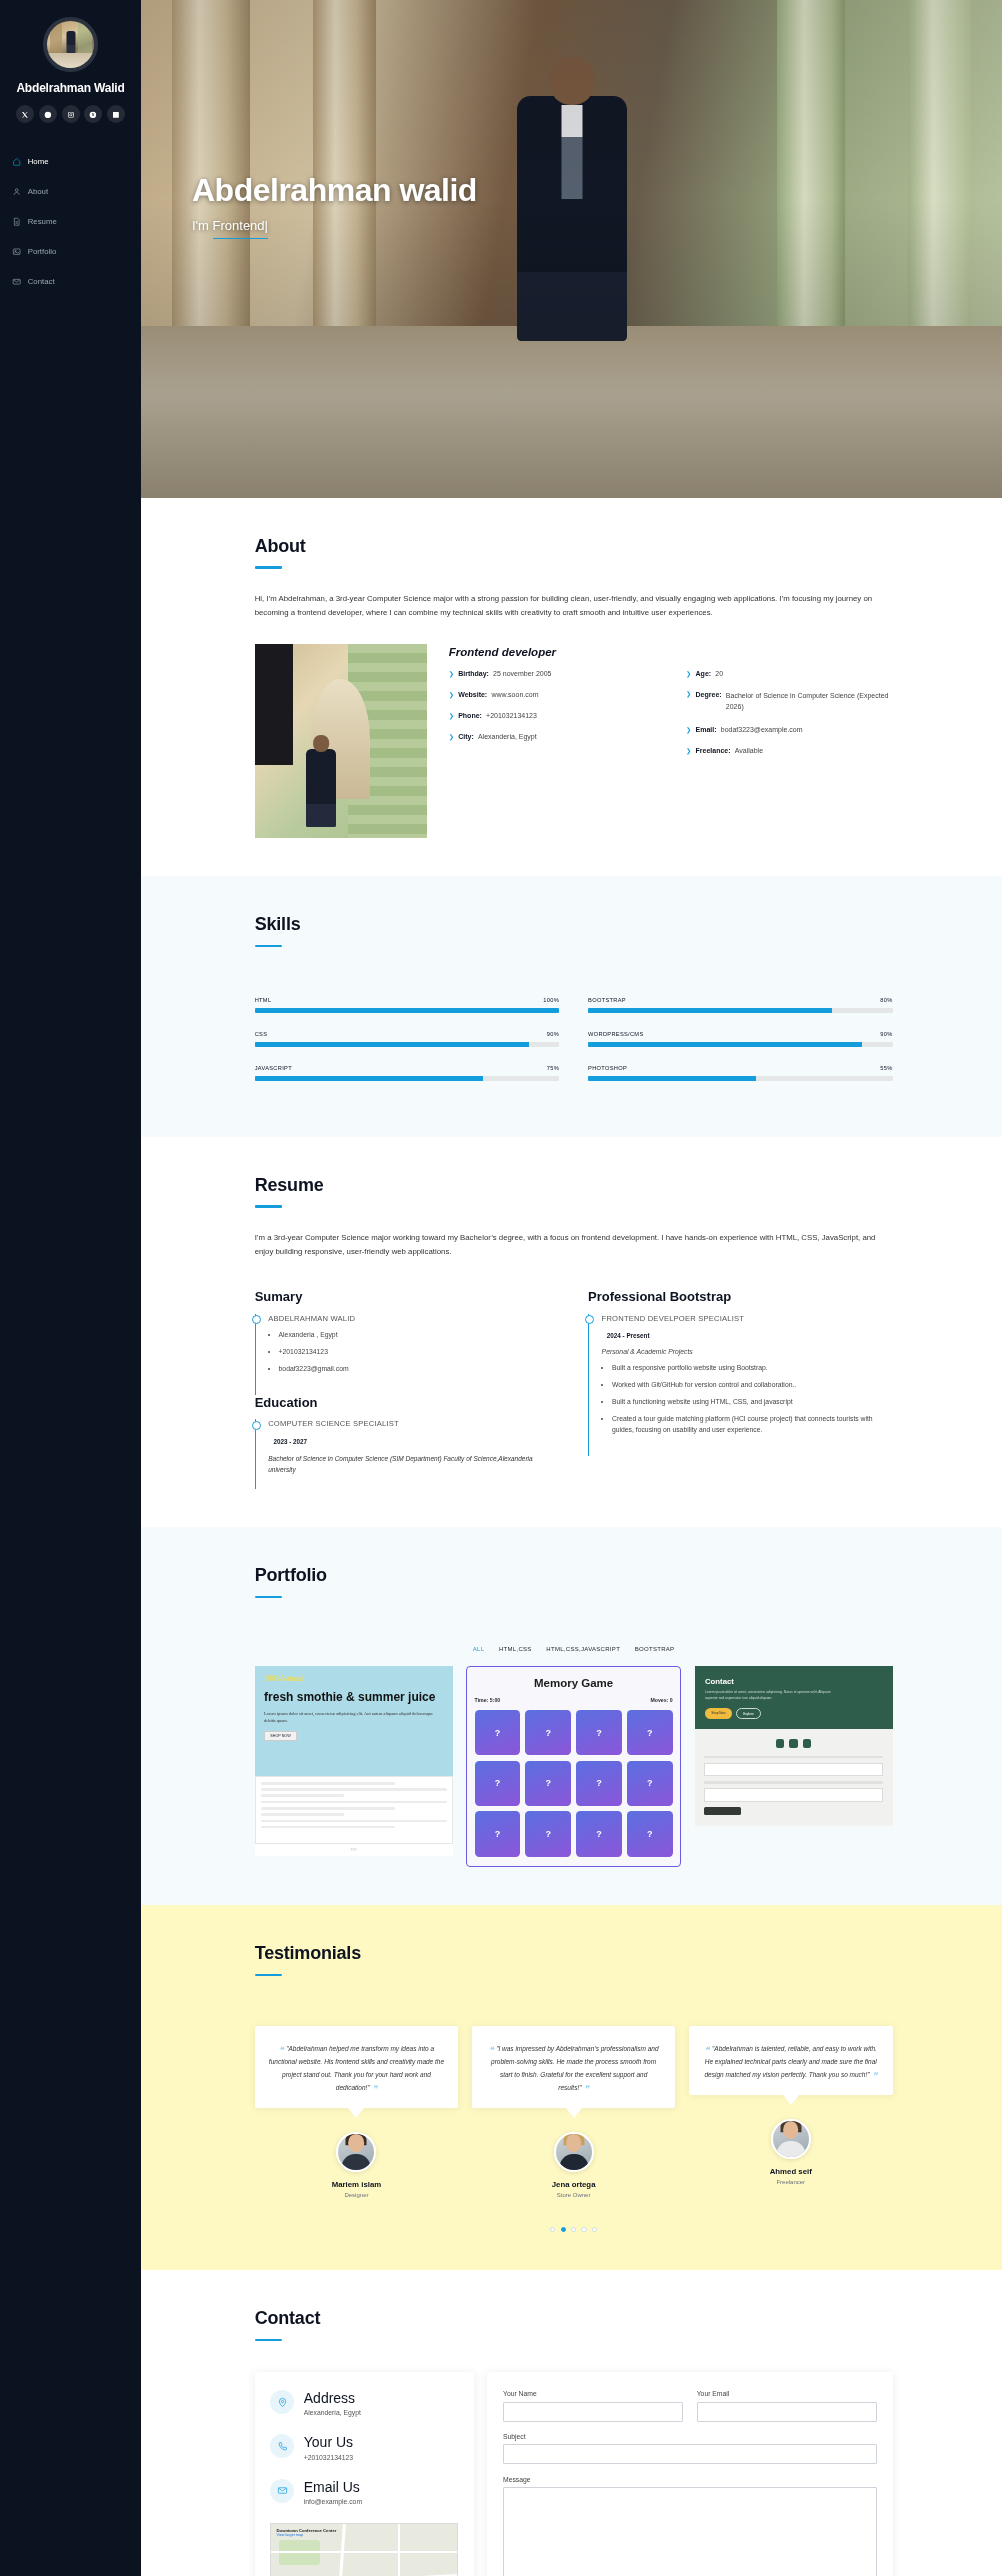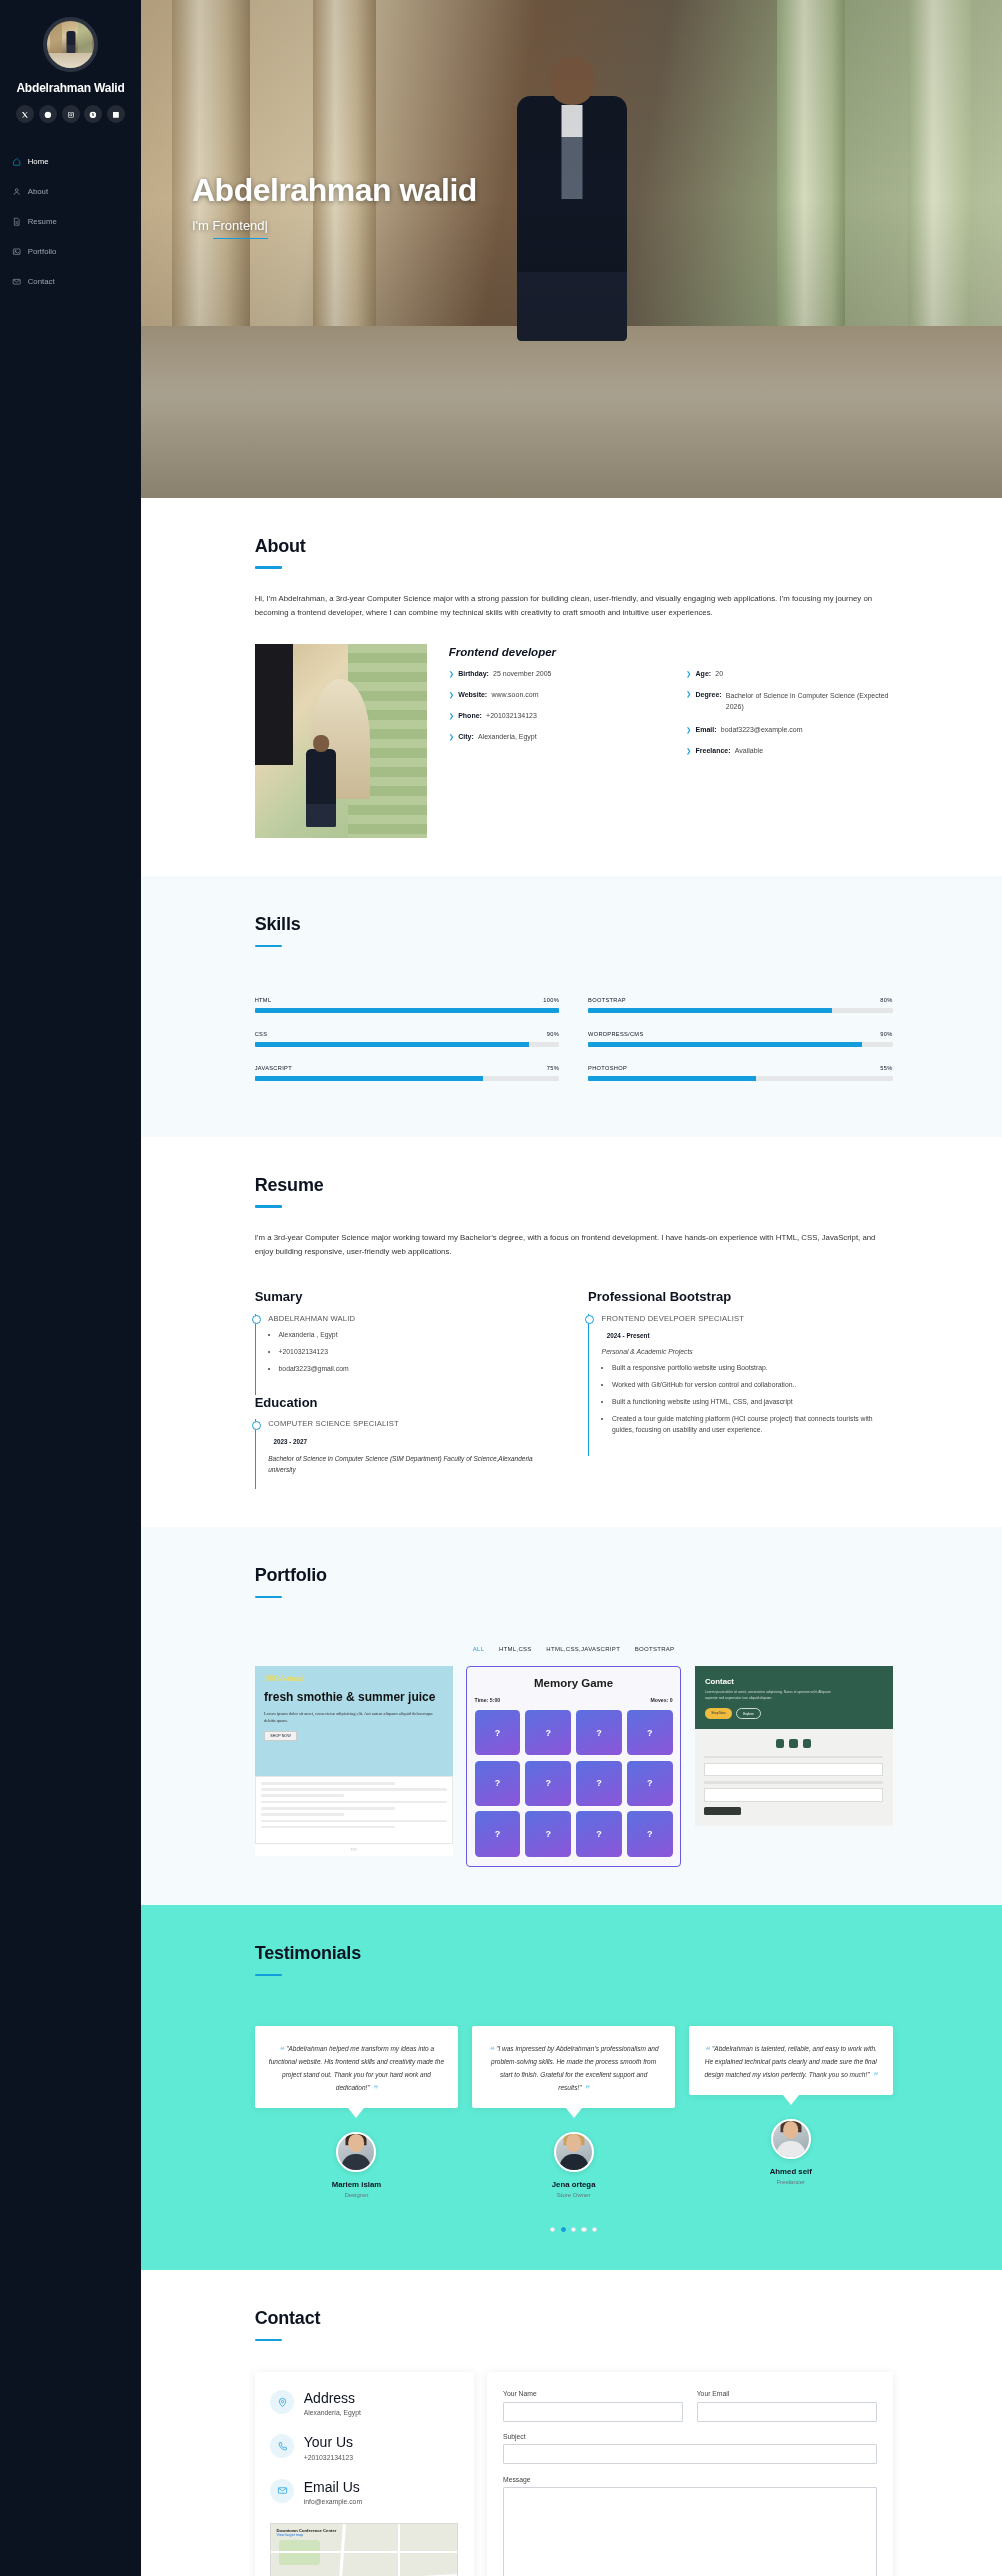--- a/index.html
+++ b/index.html
@@ -223,21 +223,21 @@
   .pf3 .c-btn { font-size: 3.1px; color: #2f2f2f; background: #f0bc3f; padding: 2.6px 6.3px; border-radius: 10.4px; }
   .pf3 .c-btn.ghost { background: transparent; color: #fff; border: 0.5px solid #cfdcd5; }
   .pf3 .light { padding: 10.4px 9.4px; }
   .pf3 .rowmini { display: flex; gap: 5.2px; justify-content: center; margin-bottom: 8.4px; }
   .pf3 .mini { width: 8.4px; height: 8.4px; border-radius: 2.1px; background: #2f5d4b; }
   .pf3 .ln { height: 2.6px; background: #e0e2e0; margin-bottom: 4.2px; border-radius: 1px; }
   .pf3 .box { height: 13.6px; border: 0.5px solid #dadcda; background: #fff; margin-bottom: 5.2px; }
   .pf3 .sendbtn { width: 37px; height: 8.4px; background: #333a36; border-radius: 1.6px; }
 
   
-  #testimonials { background: #5eead4; }
+  #testimonials { background: #fef9c3; }
   .tst-grid { display: flex; gap: 13.6px; margin-top: 50px; }
   .tst { flex: 1; }
   .tst-bubble {
     background: #fff; border-radius: 2.1px; box-shadow: 0 1px 8.4px rgba(0,0,0,.07);
     padding: 15.7px 13.6px 13.6px; position: relative;
   }
   .tst-bubble::after {
     content: ""; position: absolute; left: 50%; transform: translateX(-50%);
     bottom: -10px; border-left: 8.4px solid transparent; border-right: 8.4px solid transparent;
     border-top: 10.4px solid #fff;

